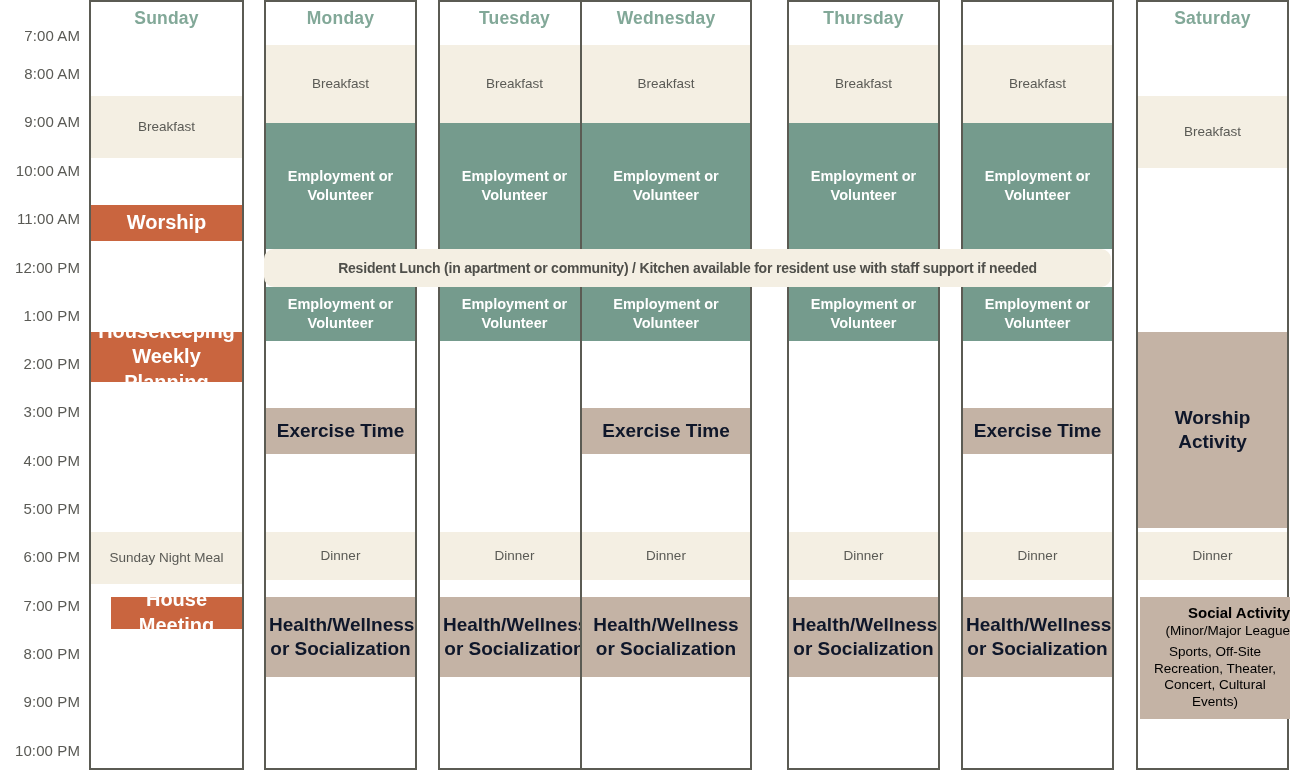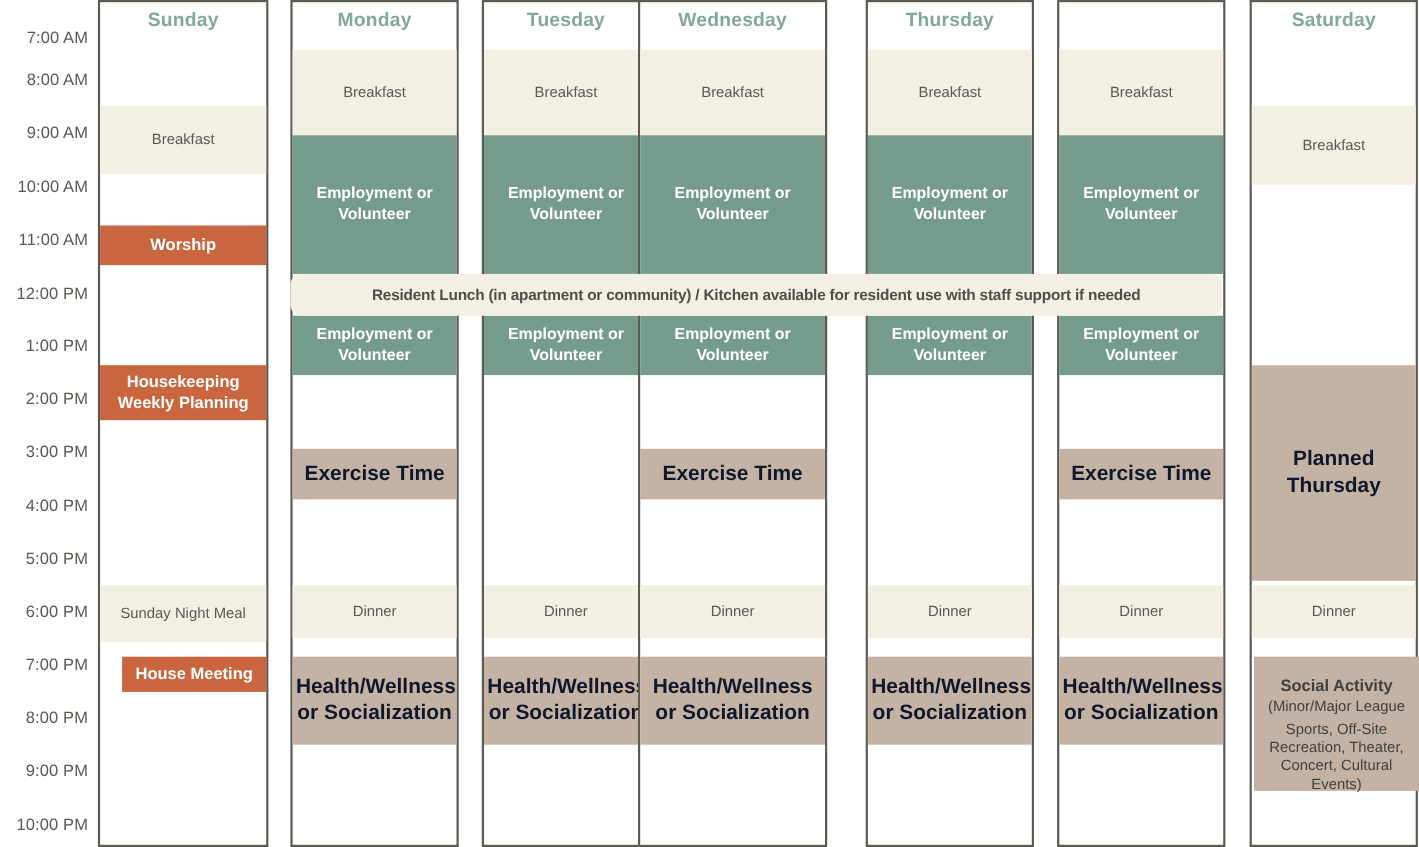--- a/index.html
+++ b/index.html
@@ -86,21 +86,21 @@
   }
   .ev-green {
     background: #759b8d;
     color: #ffffff;
     font-size: 14.5px;
     font-weight: bold;
   }
   .ev-orange {
     background: #c9653f;
     color: #ffffff;
-    font-size: 15px;
+    font-size: 20px;
     font-weight: bold;
   }
   .ev-taupe {
     background: #c4b3a5;
     color: #0f172a;
     font-size: 19px;
     font-weight: bold;
   }
 
   
@@ -117,28 +117,28 @@
     white-space: nowrap;
     letter-spacing: -0.2px;
     z-index: 5;
     border-radius: 10px;
   }
 
   
   .social-activity {
     position: absolute;
     background: #c4b3a5;
-    color: #404040;
+    color: #000000;
     text-align: center;
     z-index: 4;
     display: flex;
     flex-direction: column;
-    align-items: center;
+    align-items: flex-end;
     justify-content: flex-start;
-    padding-top: 18px;
+    padding-top: 7px;
   }
   .sa-title {
     font-size: 15px;
     font-weight: bold;
     line-height: 1.25;
   }
   .sa-sub {
     font-size: 13.5px;
     font-weight: normal;
     line-height: 1.22;
@@ -291,21 +291,21 @@
         <div class="event ev-taupe" style="top: 595px; height: 80px;">
           <span>Health/Wellness or Socialization</span>
         </div>
       </div>
       <div class="day-col" style="left: 1136px; width: 153px;">
         <div class="day-header">Saturday</div>
         <div class="event ev-meal" style="top: 94px; height: 72px;">
           <span>Breakfast</span>
         </div>
         <div class="event ev-taupe" style="top: 330px; height: 196px;">
-          <span>Planned Thursday</span>
+          <span>Worship Activity</span>
         </div>
         <div class="event ev-meal" style="top: 530px; height: 48px;">
           <span>Dinner</span>
         </div>
       </div>
     </div>
 
   <div class="lunch-bar" id="lunch-bar" style="left: 264px; top: 249px; width: 847px; height: 38px;">
     <span>Resident Lunch (in apartment or community) / Kitchen available for resident use with staff support if needed</span>
   </div>

